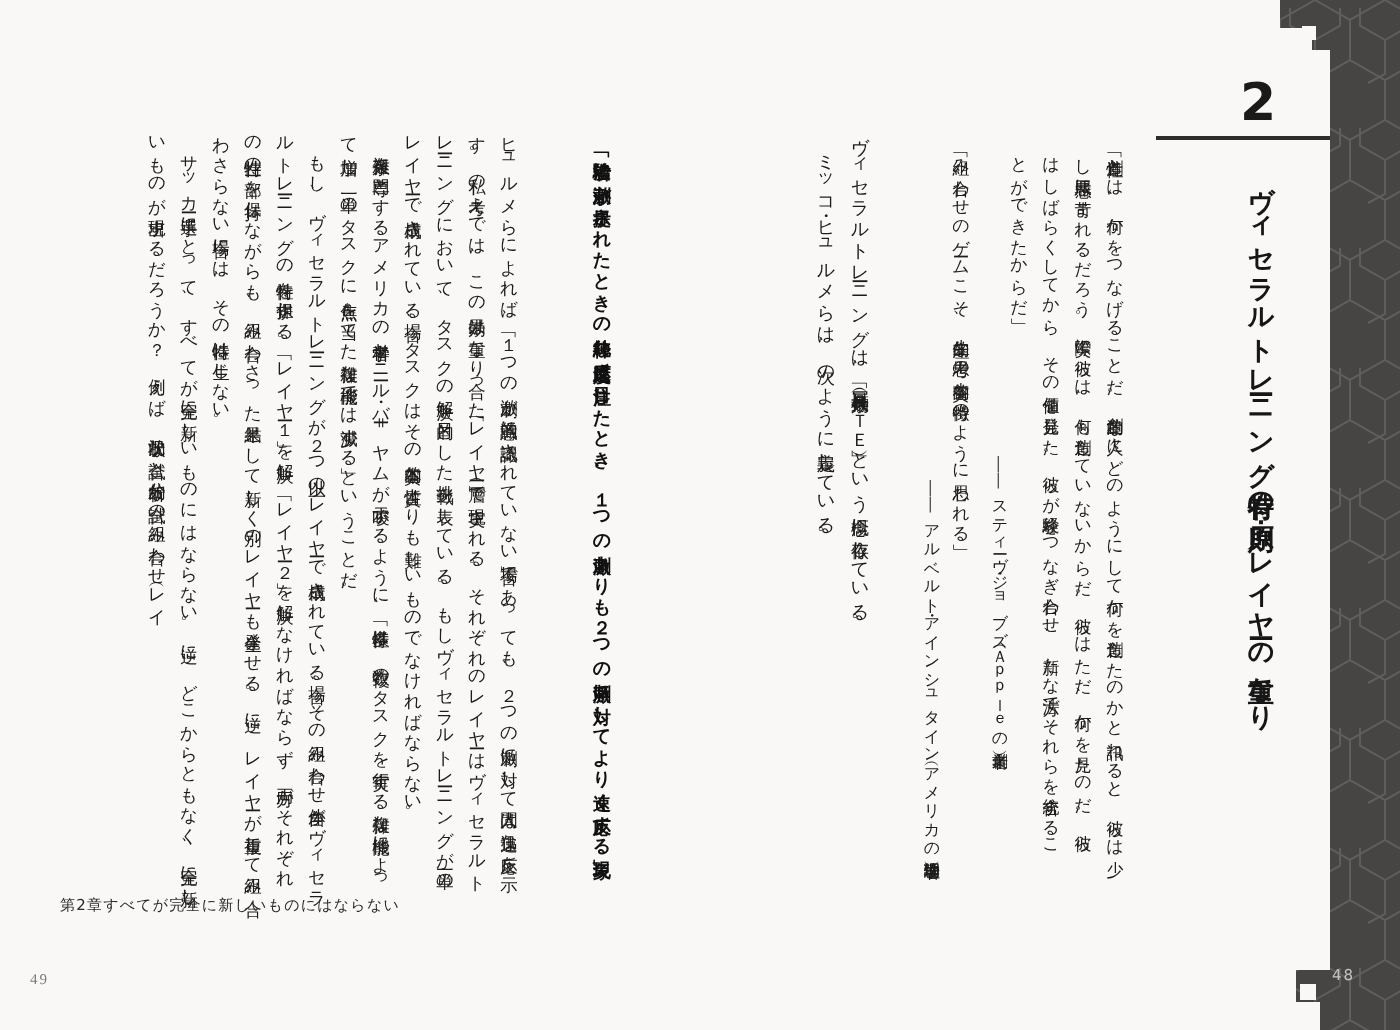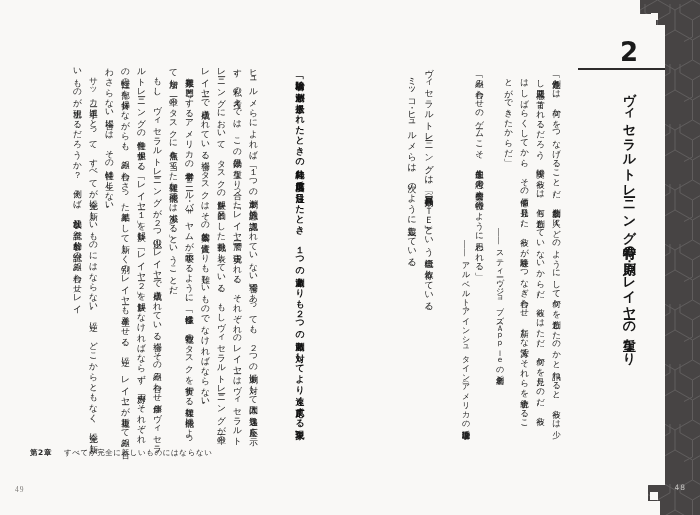--- a/index.html
+++ b/index.html
@@ -38,38 +38,38 @@
     left:271px;top:73px;height:372px;width:37px;
     font-weight:bold;font-size:9px;line-height:17.5px;letter-spacing:0.45px;color:#111;
   }
   .l-body{left:20px;top:62px;height:387px;width:242px;font-size:8.7px;line-height:16px;letter-spacing:0.3px;}
 
   .footer{
     position:absolute;left:30px;top:448px;
     font-family:"DejaVu Sans","Liberation Sans",sans-serif;font-size:7.5px;
     letter-spacing:0.6px;color:#2a2a2a;white-space:nowrap;
   }
-  .footer .chap{font-weight:bold;margin-right:12px;}
+  .footer .chap{font-weight:normal;margin-right:0;}
   .pagenum-left{
     position:absolute;left:15px;top:485px;font-size:7.5px;color:#7d7b78;
     font-family:Liberation Serif, serif;letter-spacing:1px;
   }
 
   
   .band{
     position:absolute;left:640px;top:0;width:60px;height:515px;background:#474444;
     clip-path:polygon(0 0,60px 0,60px 515px,20px 515px,20px 501px,8px 501px,8px 485px,
                       25px 485px,25px 25px,16px 25px,16px 14px,0 14px);
   }
   .band svg{position:absolute;left:0;top:0;}
   .notch{position:absolute;background:#f9f8f6;}
   .notch-top{left:11px;top:13px;width:7px;height:7px;}
   .notch-bottom{left:10px;top:492px;width:8px;height:8px;}
   .pagenum-right{
-    position:absolute;left:26px;top:483px;width:20px;text-align:right;
+    position:absolute;left:26px;top:483px;width:20px;text-align:left;
     font-size:7.5px;color:#c7c5c3;font-family:"DejaVu Sans","Liberation Sans",sans-serif;
     letter-spacing:1px;
   }
 </style>
 </head>
 <body>
 
 <div class="spread">
 
   <div class="vtext gothic l-quote">「治験者に刺激が提示されたときの純粋な反応速度に注目したとき、１つの刺激よりも２つの刺激に対してより速く反応する現象」</div>

